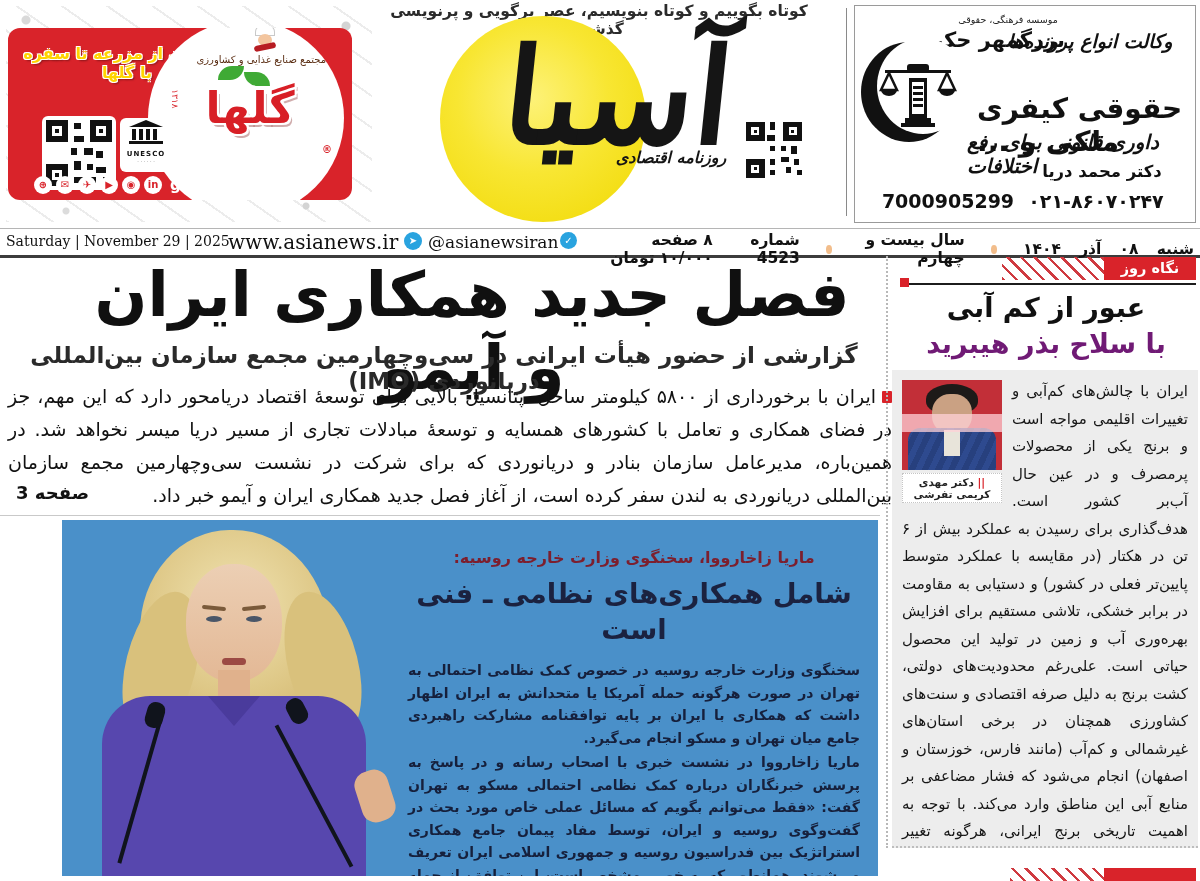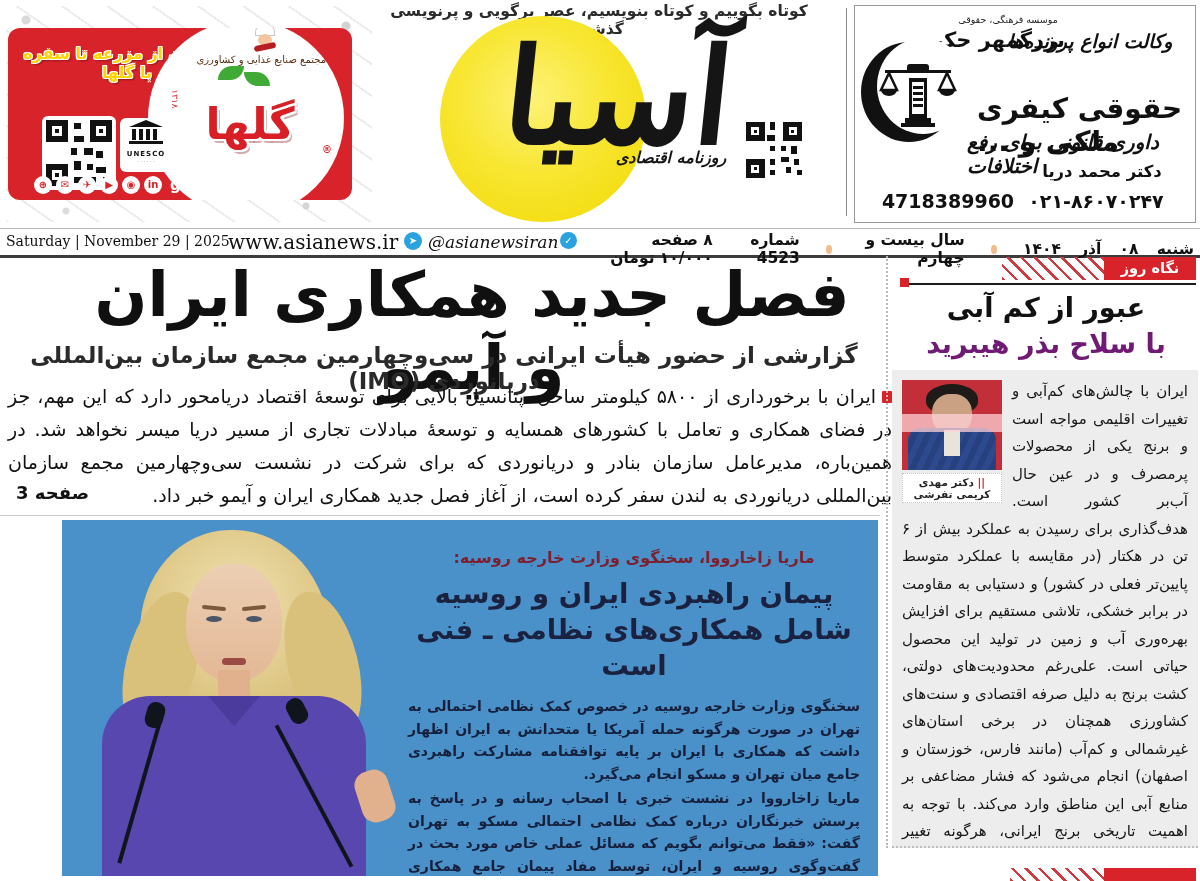--- a/index.html
+++ b/index.html
@@ -19,21 +19,21 @@
       radial-gradient(circle 10px at 60px 205px,#dcdcdc 0 3px,transparent 4px),
       repeating-linear-gradient(35deg,#ececec 0 2px,transparent 2px 26px);}
   #golha .redbox{position:absolute;left:2px;top:22px;width:344px;height:172px;background:#d9232a;
      border-radius:12px;overflow:hidden;}
   #golha .whitecircle{position:absolute;right:8px;top:-8px;width:196px;height:196px;border-radius:50%;background:#fff;}
   #golha .banner{position:absolute;right:120px;top:16px;width:210px;text-align:center;color:#ffd400;
      font-weight:bold;font-size:16px;text-shadow:-1px -1px 0 #fff,1px -1px 0 #fff,-1px 1px 0 #fff,1px 1px 0 #fff,2px 2px 2px rgba(0,0,0,.35);}
   #golha .arc{position:absolute;right:26px;top:38px;width:160px;text-align:right;color:#5a2d12;font-size:10px;font-weight:normal;}
   #golha .brand{position:absolute;right:30px;top:58px;width:150px;text-align:center;color:#d81f26;
      font-weight:900;font-size:44px;line-height:1;
-     text-shadow:-2px -2px 0 #fff,2px -2px 0 #fff,-2px 2px 0 #fff,2px 2px 0 #fff,3px 4px 0 rgba(120,20,20,.35);margin-top:16px;}
+     text-shadow:-2px -2px 0 #fff,2px -2px 0 #fff,-2px 2px 0 #fff,2px 2px 0 #fff,3px 4px 0 rgba(120,20,20,.35);}
   #golha .reg{position:absolute;right:34px;top:118px;color:#d81f26;font-size:10px;font-weight:bold;}
   #golha .year{position:absolute;right:168px;top:70px;color:#d81f26;font-size:9px;transform:rotate(90deg);}
   #golha .chef{position:absolute;right:96px;top:28px;width:26px;height:26px;}
   #golha .chef .hat{position:absolute;left:4px;top:0;width:18px;height:9px;background:#fff;border-radius:6px 6px 0 0;box-shadow:0 0 0 1px #c9c9c9;}
   #golha .chef .face{position:absolute;left:6px;top:8px;width:14px;height:12px;background:#f3c59e;border-radius:50%;}
   #golha .chef .scarf{position:absolute;left:2px;top:18px;width:22px;height:6px;background:#b71c22;border-radius:3px;transform:rotate(-12deg);}
   #golha .leaf{position:absolute;width:26px;height:14px;background:#3faa35;border-radius:0 14px 0 14px;}
   #golha .qr{position:absolute;left:34px;top:88px;width:66px;height:66px;background:#fff;border-radius:6px;padding:4px;}
   #golha .unesco{position:absolute;left:112px;top:90px;width:52px;height:52px;background:#fff;border-radius:6px;text-align:center;padding-top:2px;}
   #golha .unesco .word{font-size:7px;font-weight:bold;color:#111;letter-spacing:1px;}
@@ -72,21 +72,21 @@
   #legal .emblem{position:absolute;left:6px;top:36px;width:110px;height:112px;}
   #legal .crescent{position:absolute;left:0;top:0;width:96px;height:100px;border-radius:50%;background:#111;}
   #legal .crescent-cut{position:absolute;left:16px;top:-4px;width:92px;height:96px;border-radius:50%;background:#fff;}
 
   
   #dateline{left:0;top:228px;width:1200px;height:26px;border-top:1px solid #b5b5b5;border-bottom:3px solid #3c3c3c;}
   #dateline .en{position:absolute;left:6px;top:4px;font-family:"DejaVu Serif",serif;font-size:14px;color:#111;}
   #dateline .web{position:absolute;left:228px;top:1px;font-family:"DejaVu Serif",serif;font-size:20px;color:#111;}
   #dateline .tg{position:absolute;left:404px;top:3px;width:18px;height:18px;border-radius:50%;background:#29a3df;color:#fff;
      font-size:10px;line-height:18px;text-align:center;}
-  #dateline .at{position:absolute;left:428px;top:3px;font-family:"DejaVu Serif",serif;font-size:17px;color:#111;font-style:italic;}
+  #dateline .at{position:absolute;left:428px;top:3px;font-family:"DejaVu Serif",serif;font-size:17px;color:#111;}
   #dateline .vf{position:absolute;left:560px;top:3px;width:17px;height:17px;border-radius:50%;background:#29a3df;color:#fff;
      font-size:10px;line-height:17px;text-align:center;}
   #dateline .fa{position:absolute;right:6px;top:2px;width:600px;display:flex;flex-direction:row;direction:rtl;
      align-items:center;font-size:15.5px;font-weight:bold;color:#111;}
   #dateline .dot{width:9px;height:9px;border-radius:50%;background:#f2bd8b;margin:0 26px;}
   #dateline .sp{display:inline-block;width:26px;}
 
   
   #lead-headline{left:66px;top:258px;width:812px;text-align:center;font-size:62px;font-weight:900;color:#101010;direction:rtl;}
   #lead-sub{left:10px;top:342px;width:868px;text-align:center;font-size:23px;font-weight:bold;color:#2a2a2a;direction:rtl;}
@@ -297,21 +297,21 @@
         <polygon points="68,17 60,34 76,34" fill="none" stroke="#111" stroke-width="2.5"></polygon>
         <path d="M2,34 a8,6 0 0 0 16,0" fill="#111"></path>
         <path d="M60,34 a8,6 0 0 0 16,0" fill="#111"></path>
         <rect x="28" y="8" width="22" height="8" rx="3" fill="#111"></rect>
       </svg>
     </div>
     <div class="l-main">حقوقی کیفری ملکی و ...</div>
     <div class="l-sub serif">داوری قانونی برای رفع اختلافات</div>
     <div class="l-person">دکتر محمد دریا</div>
     <div class="l-phone1 ltr">۰۲۱-۸۶۰۷۰۲۴۷</div>
-    <div class="l-phone2 ltr">4718389960</div>
+    <div class="l-phone2 ltr">7000905299</div>
   </div>
 
   <div id="dateline" class="abs">
     <div class="en">Saturday | November 29 | 2025</div>
     <div class="web">www.asianews.ir</div>
     <div class="tg">➤</div>
     <div class="at">@asianewsiran</div>
     <div class="vf">✓</div>
     <div class="fa">
       <span>شنبه</span>
@@ -378,21 +378,20 @@
       <div class="blouse"></div>
         <div class="collar"></div>
       <div class="mic1"></div>
         <div class="mic1h"></div>
       <div class="mic2"></div>
         <div class="mic2h"></div>
       <div class="hand"></div>
     </div>
     <div class="txt">
       <div class="kicker">ماریا زاخارووا، سخنگوی وزارت خارجه روسیه:</div>
-      <div class="hl">پیمان راهبردی ایران و روسیه</div>
       <div class="hl">شامل همکاری‌های نظامی ـ فنی است</div>
       <div class="body">
         <p>سخنگوی وزارت خارجه روسیه در خصوص کمک نظامی احتمالی به تهران در صورت هرگونه حمله آمریکا یا متحدانش به ایران اظهار داشت که همکاری با ایران بر پایه توافقنامه مشارکت راهبردی جامع میان تهران و مسکو انجام می‌گیرد.</p>
         <p>ماریا زاخارووا در نشست خبری با اصحاب رسانه و در پاسخ به پرسش خبرنگاران درباره کمک نظامی احتمالی مسکو به تهران گفت: «فقط می‌توانم بگویم که مسائل عملی خاص مورد بحث در گفت‌وگوی روسیه و ایران، توسط مفاد پیمان جامع همکاری استراتژیک بین فدراسیون روسیه و جمهوری اسلامی ایران تعریف می‌شوند. همانطور که به خوبی مشخص است، این توافق، از جمله موارد دیگر، امکان توسعه همکاری‌های نظامی و نظامی ـ فنی را در طیف وسیعی از مسائل فراهم می‌کند.»</p>
       </div>
 
     </div>
   </div>
 
 </div>

